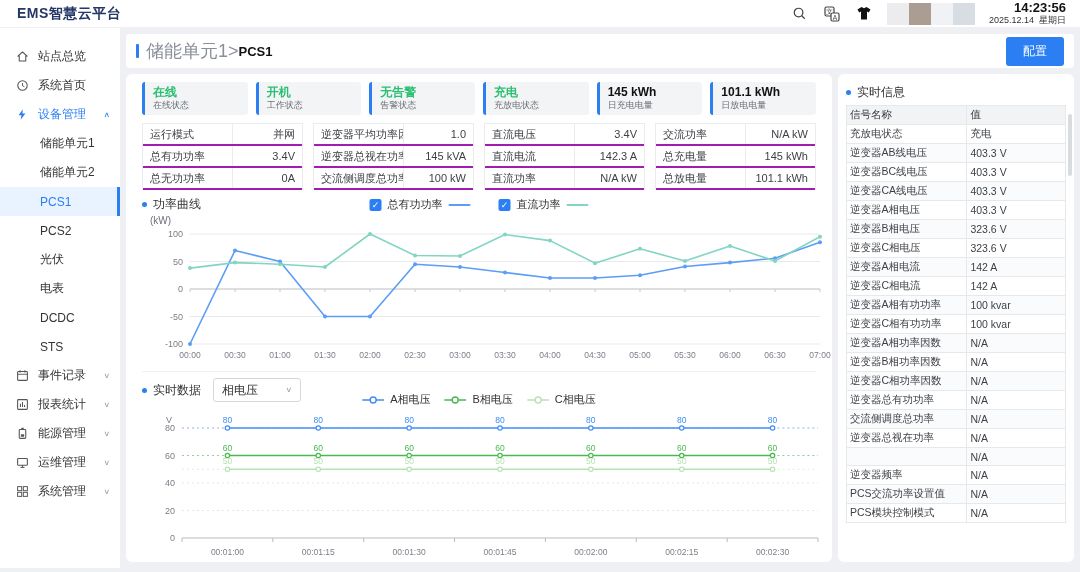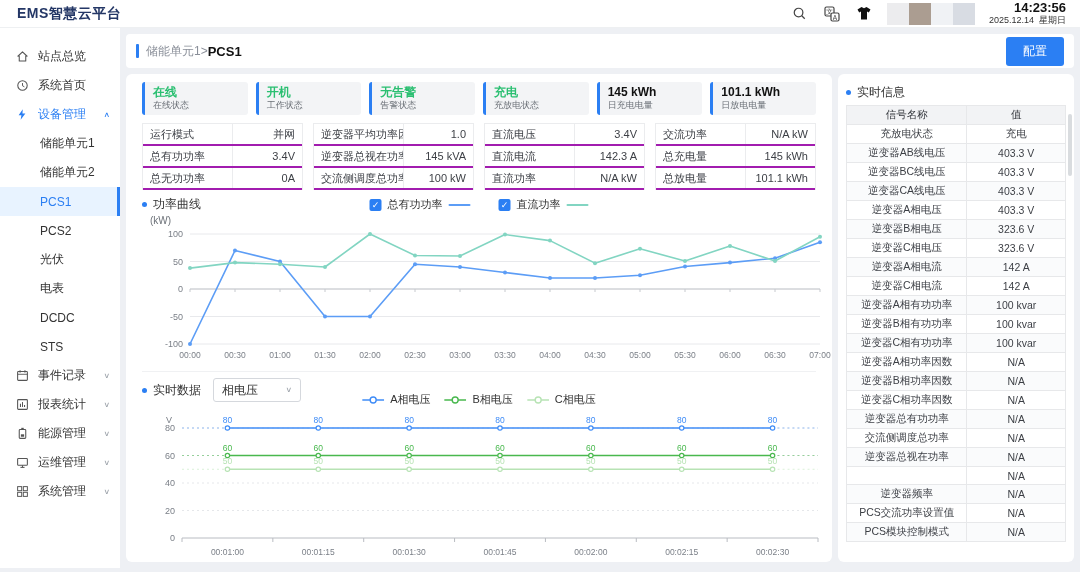--- a/index.html
+++ b/index.html
@@ -24,21 +24,21 @@
   .side-item .s-label { font-size:12px; white-space:nowrap; }
   .side-item .chev { margin-left:auto; font-size:9px; color:#9aa0a8; transform:scaleY(.8); }
   .side-item.group-active { color:#2b7ff3; }
   .side-item.group-active .chev { color:#2b7ff3; }
   .side-child { padding-left:40px;text-align:right; }
   .side-child.selected { background:#e8f3ff; color:#2b7ff3; }
   .side-child.selected::after { content:""; position:absolute; right:0; top:0; bottom:0; width:3px; background:#2b7ff3; }
   .content { flex:1; padding:6px; display:flex; flex-direction:column; min-width:0; }
   .crumb-card { background:#fff; border-radius:4px; height:34px; display:flex; align-items:center; padding:0 10px; margin-bottom:6px; }
   .crumb-bar { width:3px; height:14px; background:#2b7ff3; border-radius:1px; margin-right:7px; }
-  .crumb-parent { color:#8a8f99; font-size:12px; }
+  .crumb-parent { color:#8a8f99; font-size:18px; }
   .crumb-current { color:#111; font-size:13px; font-weight:bold; }
   .btn-config { margin-left:auto; background:#2b7ff3; color:#fff; border:none; border-radius:3px; font-size:12px; padding:6px 17px; cursor:pointer; font-family:inherit; }
   .cols { display:flex; gap:6px; flex:1; min-height:0; }
   .main-card { background:#fff; border-radius:6px; flex:1; padding:8px 16px; min-width:0; overflow:hidden; }
   .right-card { background:#fff; border-radius:6px; width:236px; flex:none; padding:8px; position:relative; overflow:hidden; }
   
   .status-row { display:flex; gap:8px; margin-bottom:8px; }
   .st-card { flex:1; background:#f3f4f6; border-radius:3px; padding:3px 8px 4px 8px; border-left:3px solid #2b7ff3; line-height:1.25; }
   .st-value { font-size:12px; font-weight:bold; color:#2abf71; white-space:nowrap; }
   .st-value.num { color:#111; }
@@ -58,21 +58,21 @@
   .lg-item { display:flex; align-items:center; gap:6px; font-size:11px; color:#333; cursor:pointer; }
   .cbx { width:12px; height:12px; background:#2b7ff3; border-radius:2px; color:#fff; font-size:9px; line-height:12px; text-align:center; }
   .line-swatch { width:22px; height:2px; border-radius:1px; }
   .rt-legend { display:flex; gap:14px; align-items:center; font-size:10.5px; color:#333; }
   .divider { border-top:1px solid #f0f1f3; margin:4px 0; }
   .select-box { margin-left:12px; width:88px; height:24px; border:1px solid #d5d8dd; border-radius:3px; display:flex; align-items:center; padding:0 8px; font-size:12px; color:#333; cursor:pointer; background:#fff; }
   .select-box .chev { margin-left:auto; color:#9aa0a8; font-size:9px; transform:scaleY(.8); }
   
   .rt-table { width:100%; border-collapse:collapse; margin-top:4px; table-layout:fixed; }
   .rt-table th, .rt-table td { border:1px solid #e7e8ea; font-size:10.5px; font-weight:normal;
-    text-align:center; padding:2px 12px; height:18px; color:#3c3f45; white-space:nowrap; overflow:hidden; }
+    text-align:left; padding:2px 3px; height:18px; color:#3c3f45; white-space:nowrap; overflow:hidden; }
   .rt-table th { background:#f2f3f5; color:#33363c; }
   .rt-table tr:nth-child(even) td { background:#fafbfc; }
   .col-name { width:55%; }
   .rp-scrollbar { position:absolute; right:2px; top:40px; width:4px; height:62px; background:#d9dcdf; border-radius:2px; }
   svg text { font-family:"Liberation Sans","DejaVu Sans",sans-serif; }
 </style>
 </head>
 <body>
 
 <div class="topbar">
@@ -570,24 +570,20 @@
               </tr>
               <tr>
                 <td>逆变器C相电流</td>
                 <td>142 A</td>
               </tr>
               <tr>
                 <td>逆变器A相有功功率</td>
                 <td>100 kvar</td>
               </tr>
               <tr>
-                <td>逆变器B相有功功率</td>
-                <td>100 kvar</td>
-              </tr>
-              <tr>
                 <td>逆变器C相有功功率</td>
                 <td>100 kvar</td>
               </tr>
               <tr>
                 <td>逆变器A相功率因数</td>
                 <td>N/A</td>
               </tr>
               <tr>
                 <td>逆变器B相功率因数</td>
                 <td>N/A</td>

